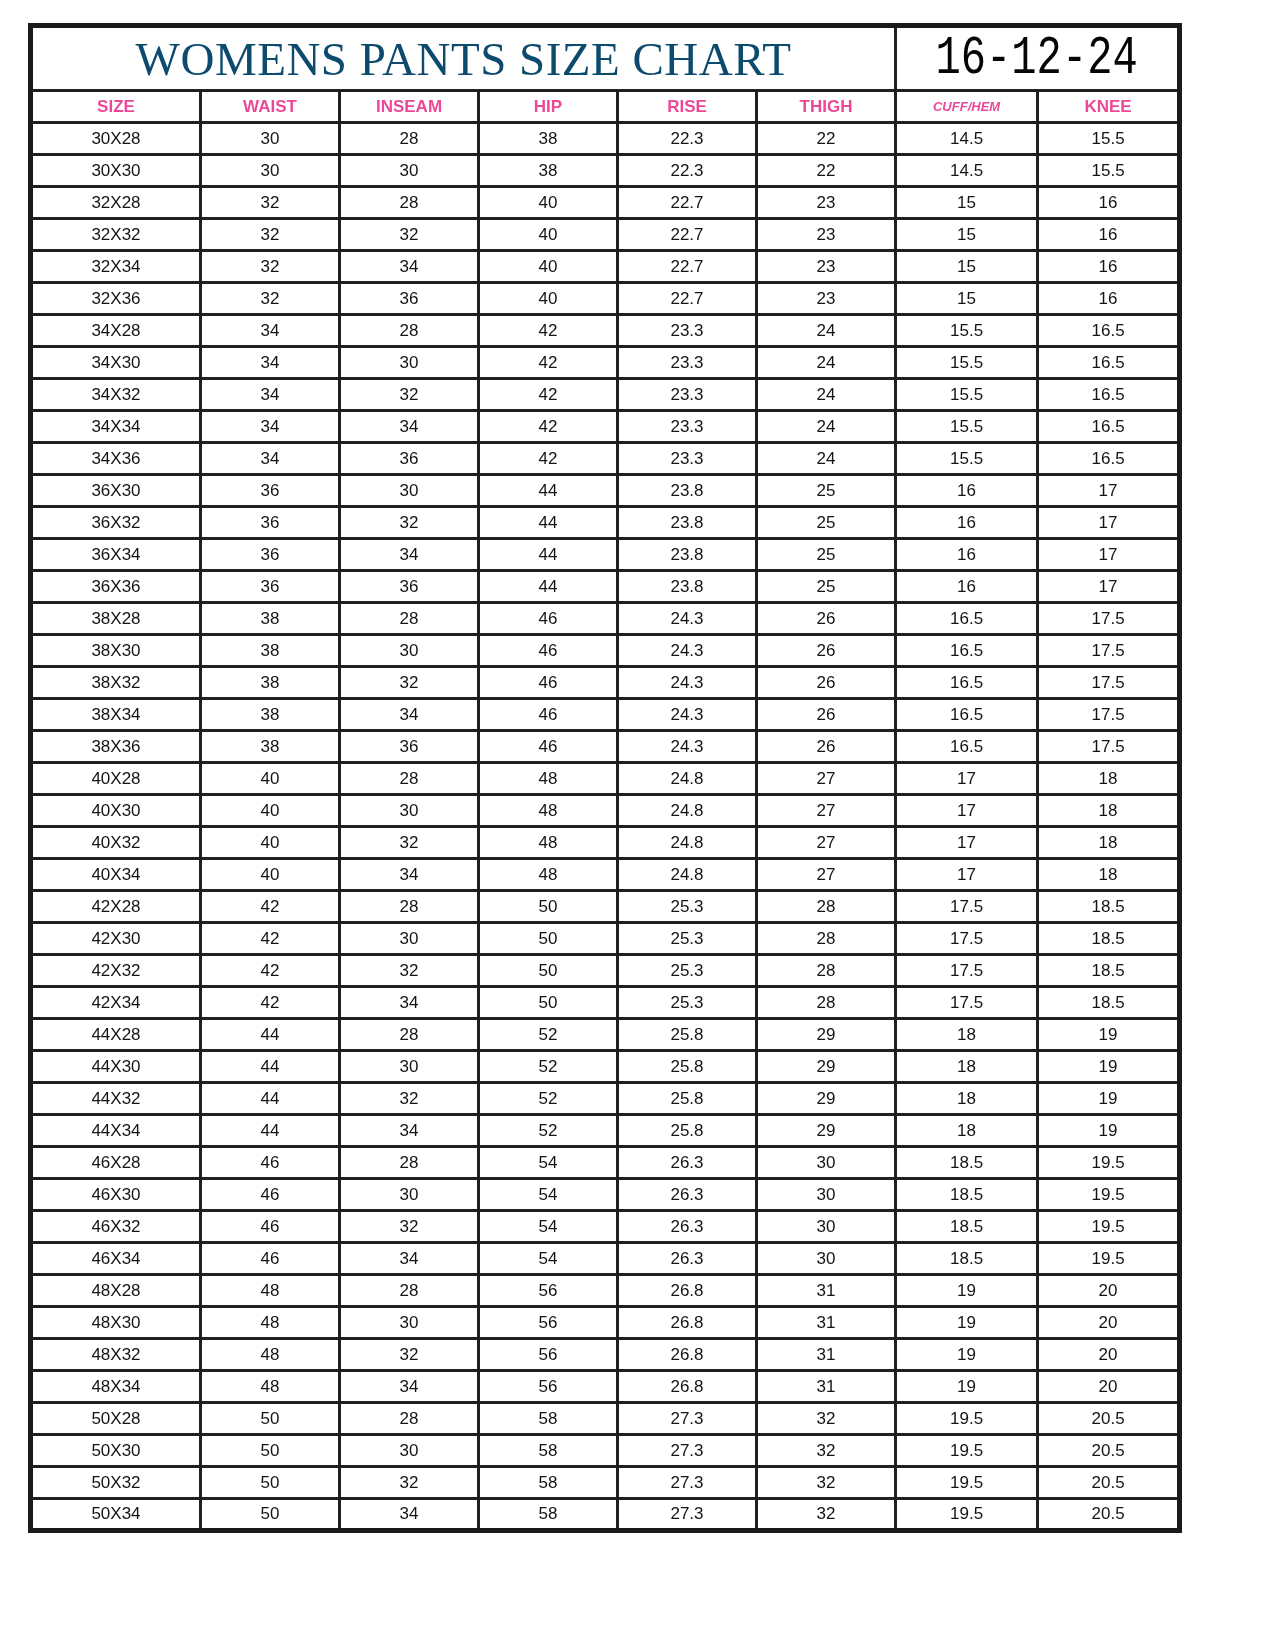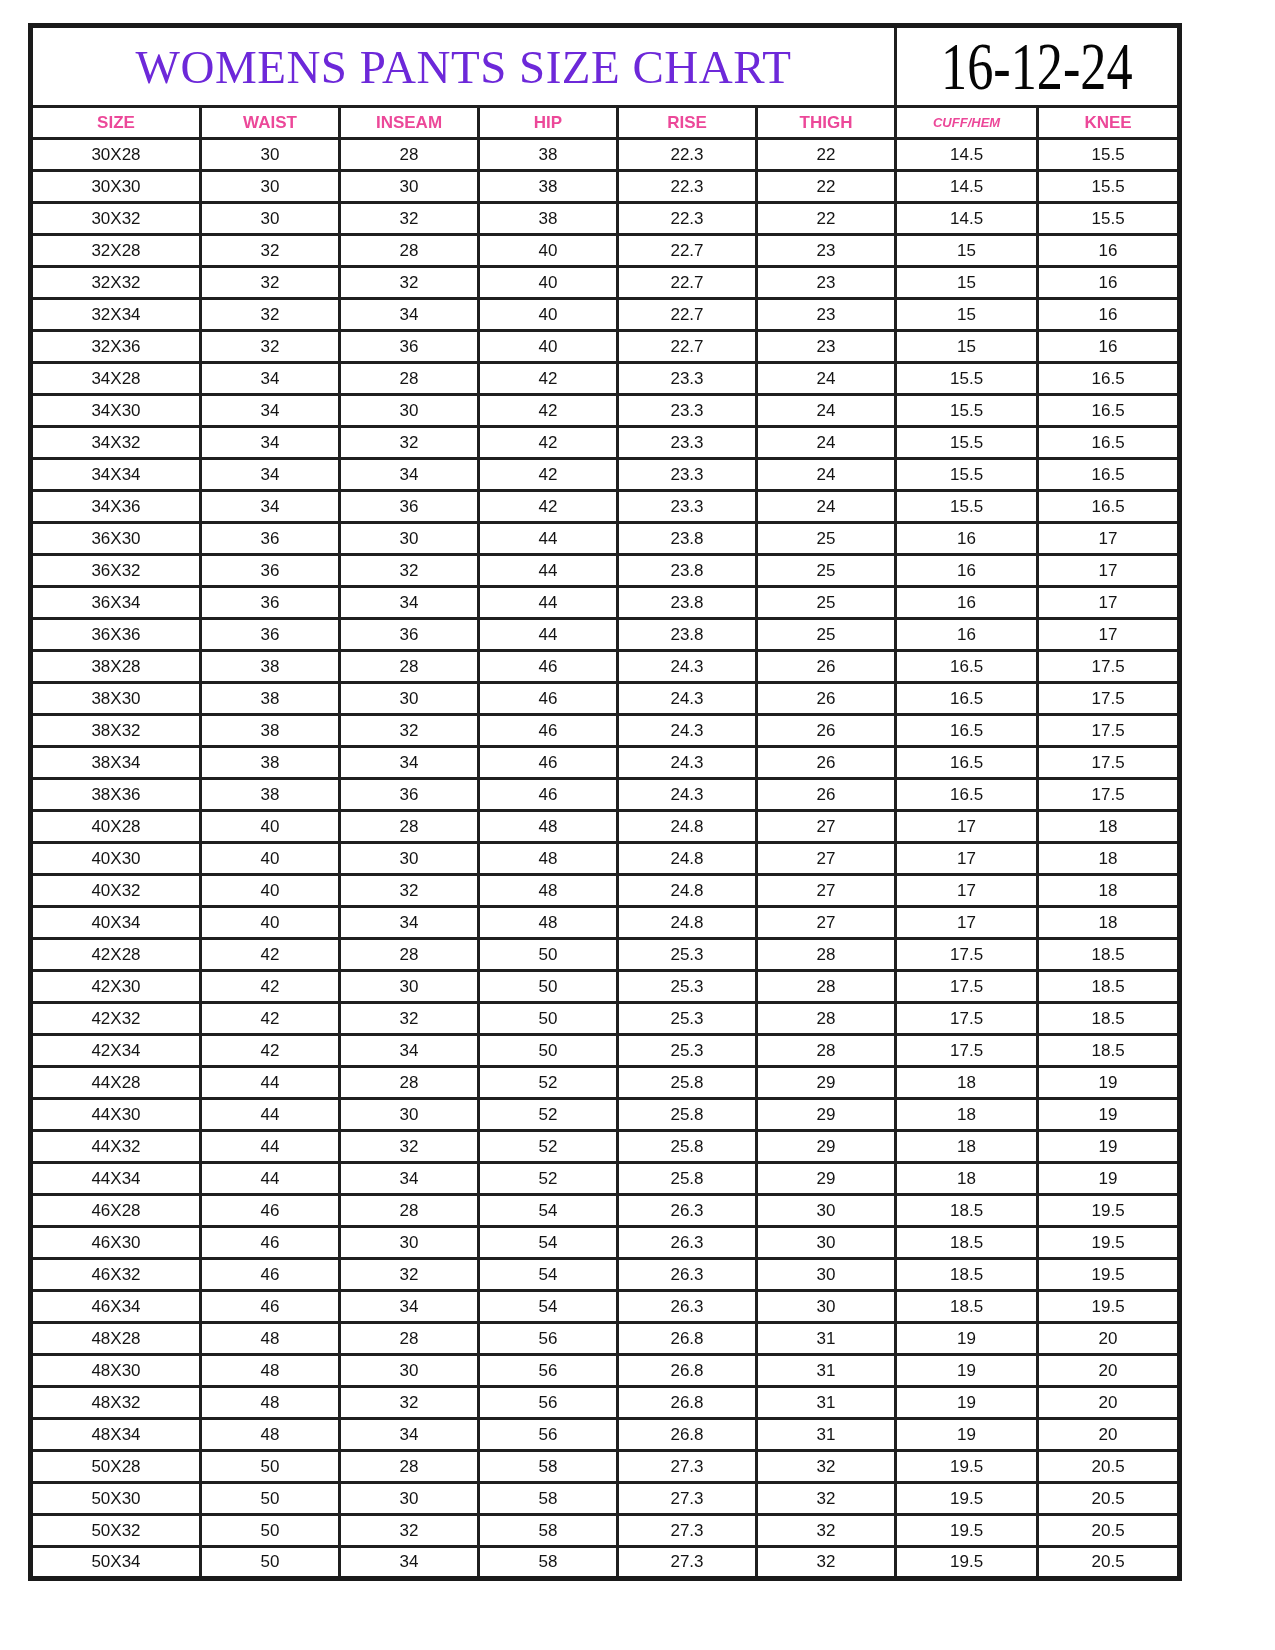--- a/index.html
+++ b/index.html
@@ -28,26 +28,26 @@
     white-space: nowrap;
     overflow: hidden;
   }
 
   tr.title-row { height: 56px; }
   .title-cell {
     font-family: "Liberation Serif", serif;
     font-weight: normal;
     font-size: 47px;
     letter-spacing: 0.5px;
-    color: #6d28d9;
+    color: #0c4a6e;
   }
   .date-cell {
-    font-family: Liberation Serif, serif;
+    font-family: Liberation Mono, monospace;
     font-weight: normal;
-    font-size: 67px;
+    font-size: 54px;
     color: #050505;
   }
   .date-cell .squeeze {
     display: inline-block;
     transform: scaleX(0.78);
     transform-origin: center;
   }
 
   tr.header-row { height: 32px; }
   .col-header {
@@ -106,30 +106,20 @@
           <td>30X30</td>
           <td>30</td>
           <td>30</td>
           <td>38</td>
           <td>22.3</td>
           <td>22</td>
           <td>14.5</td>
           <td>15.5</td>
         </tr>
         <tr>
-          <td>30X32</td>
-          <td>30</td>
-          <td>32</td>
-          <td>38</td>
-          <td>22.3</td>
-          <td>22</td>
-          <td>14.5</td>
-          <td>15.5</td>
-        </tr>
-        <tr>
           <td>32X28</td>
           <td>32</td>
           <td>28</td>
           <td>40</td>
           <td>22.7</td>
           <td>23</td>
           <td>15</td>
           <td>16</td>
         </tr>
         <tr>

